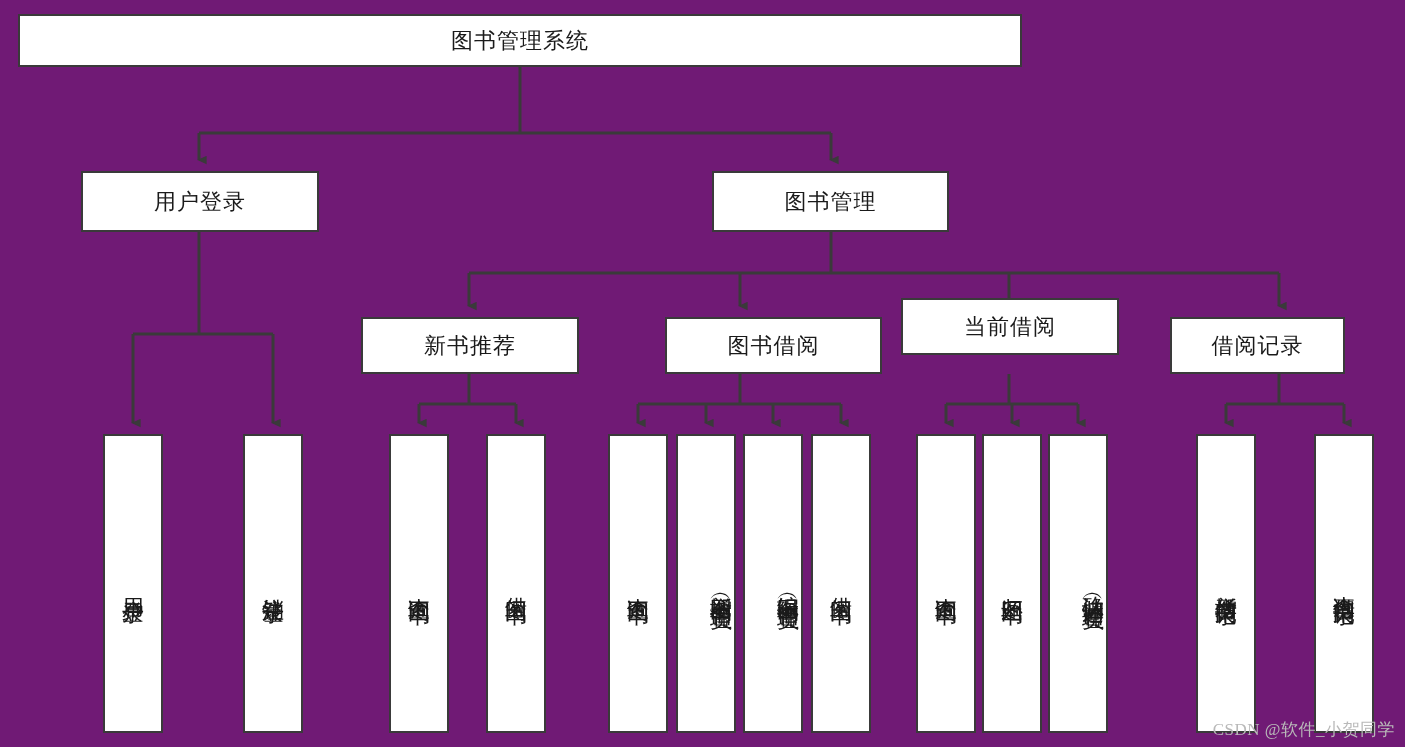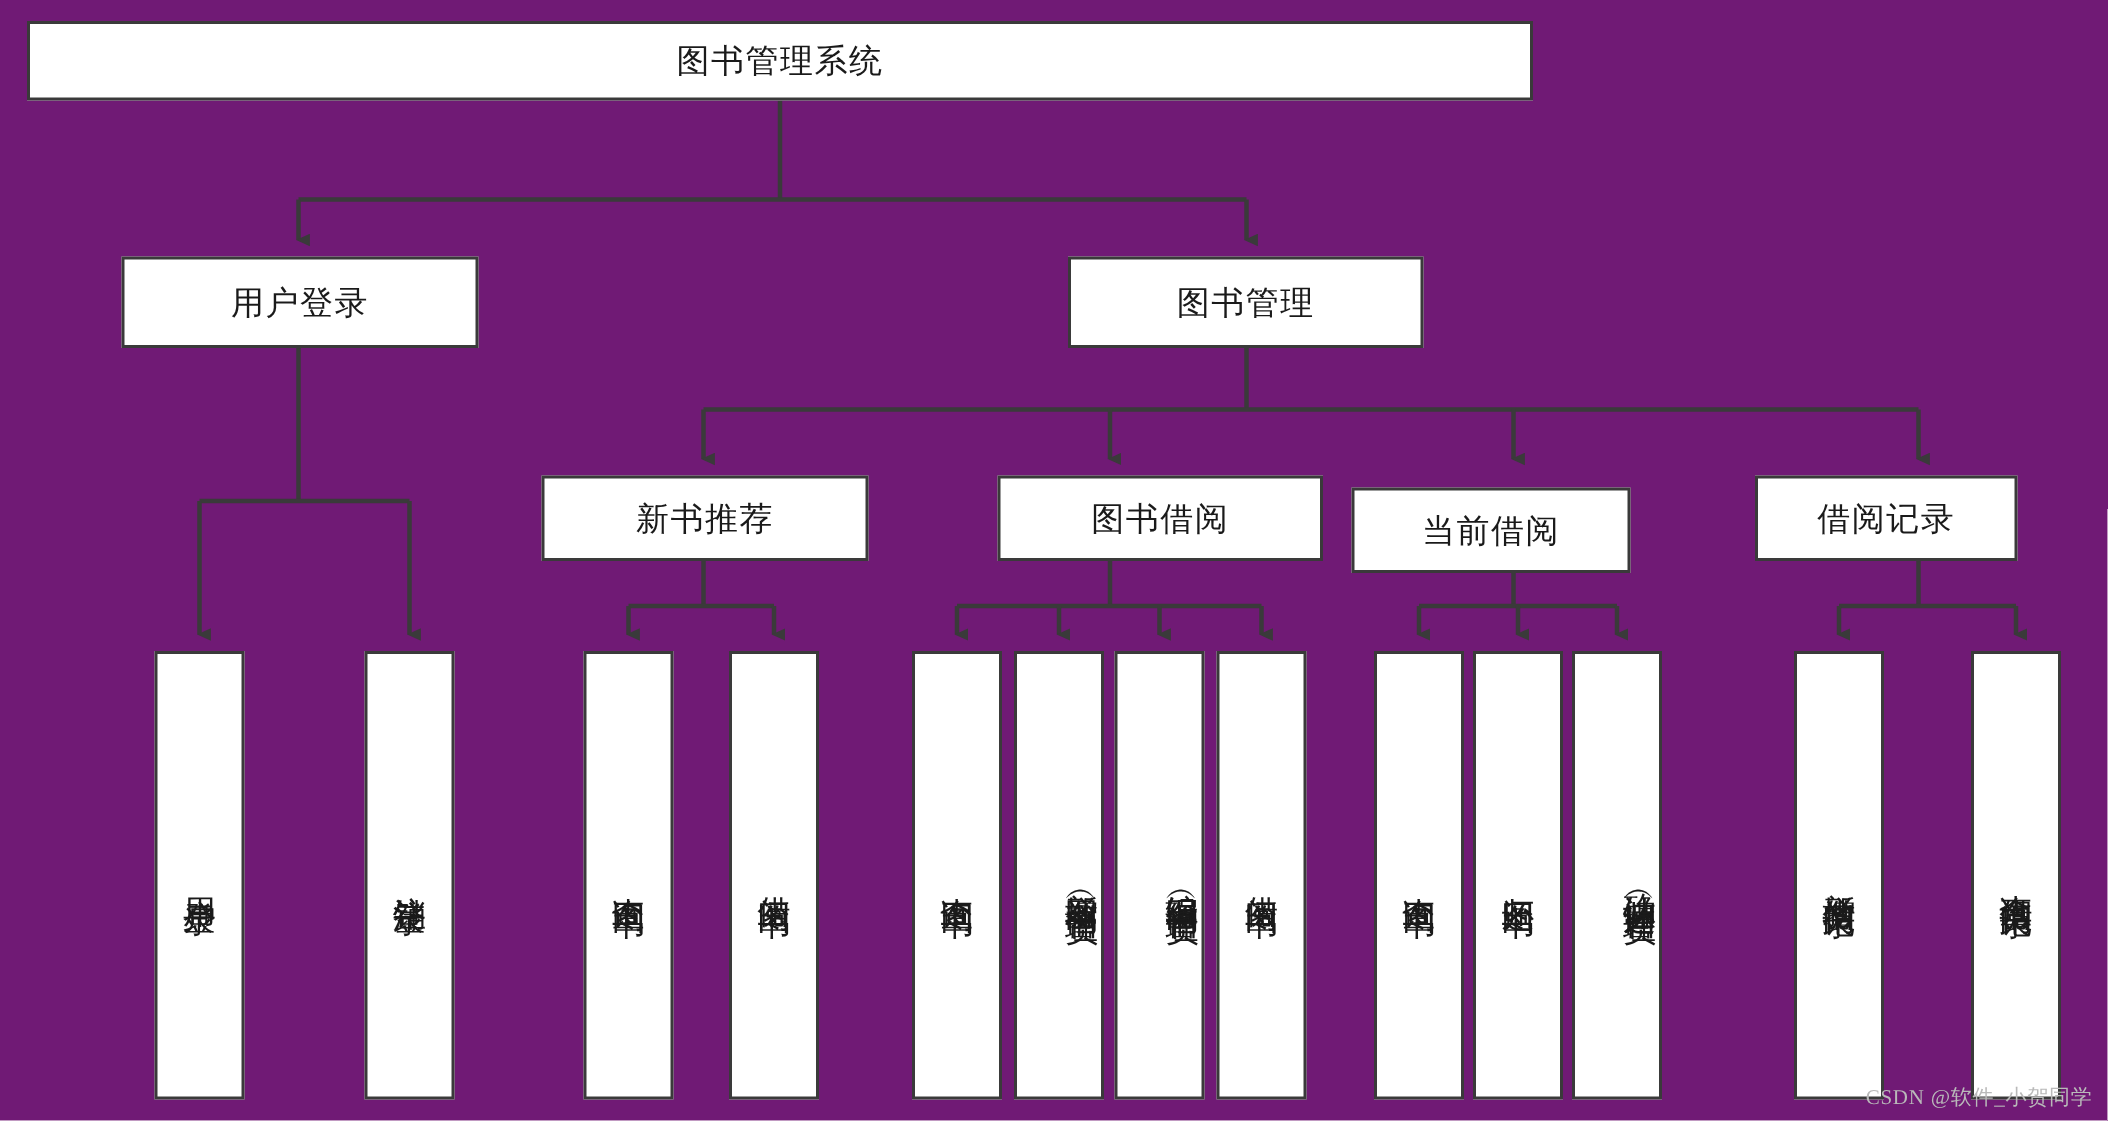--- a/index.html
+++ b/index.html
@@ -52,21 +52,21 @@
     align-items: flex-start;
   }
   .node-v.midalign {
     align-items: center;
     padding-top: 0;
   }
   .watermark {
     position: absolute;
     right: 10px;
     bottom: 6px;
-    font-size: 14px;
+    font-size: 17px;
     color: #b9b9b9;
     white-space: nowrap;
     letter-spacing: 0.5px;
   }
 </style>
 </head>
 <body>
 
 <div id="canvas">
 
@@ -131,21 +131,21 @@
   <div class="node node-h" style="left:712px; top:171px; width:237px; height:61px;">
     <span>图书管理</span>
   </div>
 
   <div class="node node-h" style="left:361px; top:317px; width:218px; height:57px;text-align:center;">
     <span>新书推荐</span>
   </div>
   <div class="node node-h" style="left:632px; top:317px; width:217px; height:57px;margin-left:33px;">
     <span>图书借阅</span>
   </div>
-  <div class="node node-h" style="left:901px; top:325px; width:186px; height:57px;">
+  <div class="node node-h" style="left:901px; top:298px; width:218px; height:57px;">
     <span>当前借阅</span>
   </div>
   <div class="node node-h" style="left:1170px; top:317px; width:175px; height:57px;">
     <span>借阅记录</span>
   </div>
 
   <div class="node node-v midalign" style="left:103px; top:434px; width:60px; height:299px;">
     <span>用户登录</span>
   </div>
   <div class="node node-v midalign" style="left:243px; top:434px; width:60px; height:299px;">

